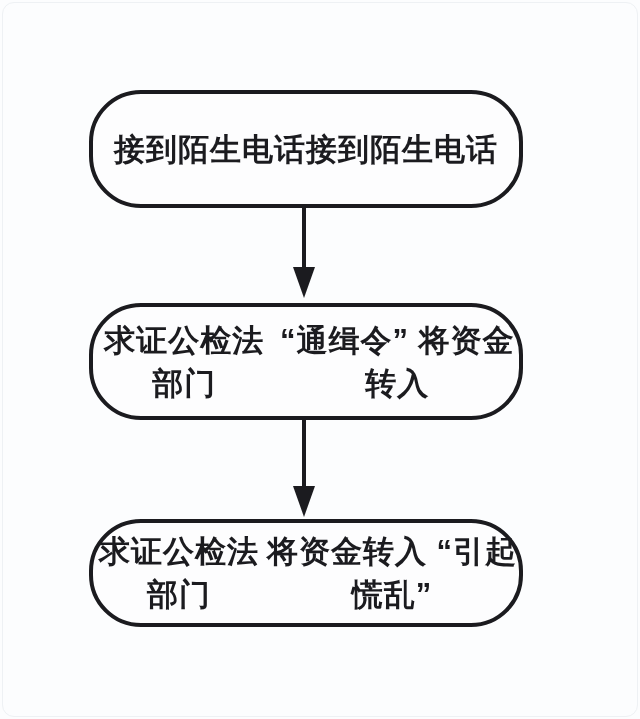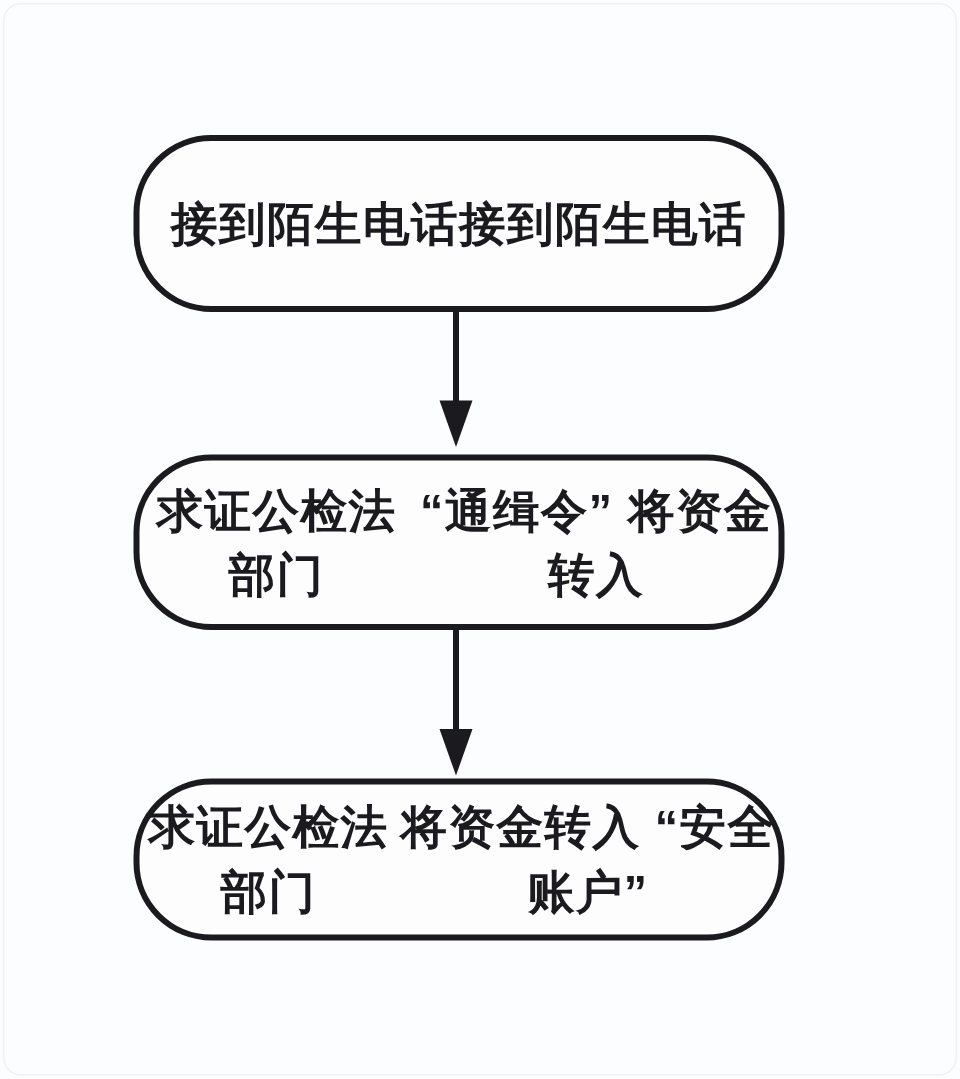--- a/index.html
+++ b/index.html
@@ -95,15 +95,15 @@
     <div>“通缉令” 将资金转入</div>
   </div>
 
   <div class="arrow arrow-2">
     <div class="shaft"></div>
     <div class="head"></div>
   </div>
 
   <div class="node node-3">
     <div>求证公检法部门</div>
-    <div>将资金转入 “安全账户”</div>
+    <div>将资金转入 “引起慌乱”</div>
   </div>
 </div>
 
 </body></html>

